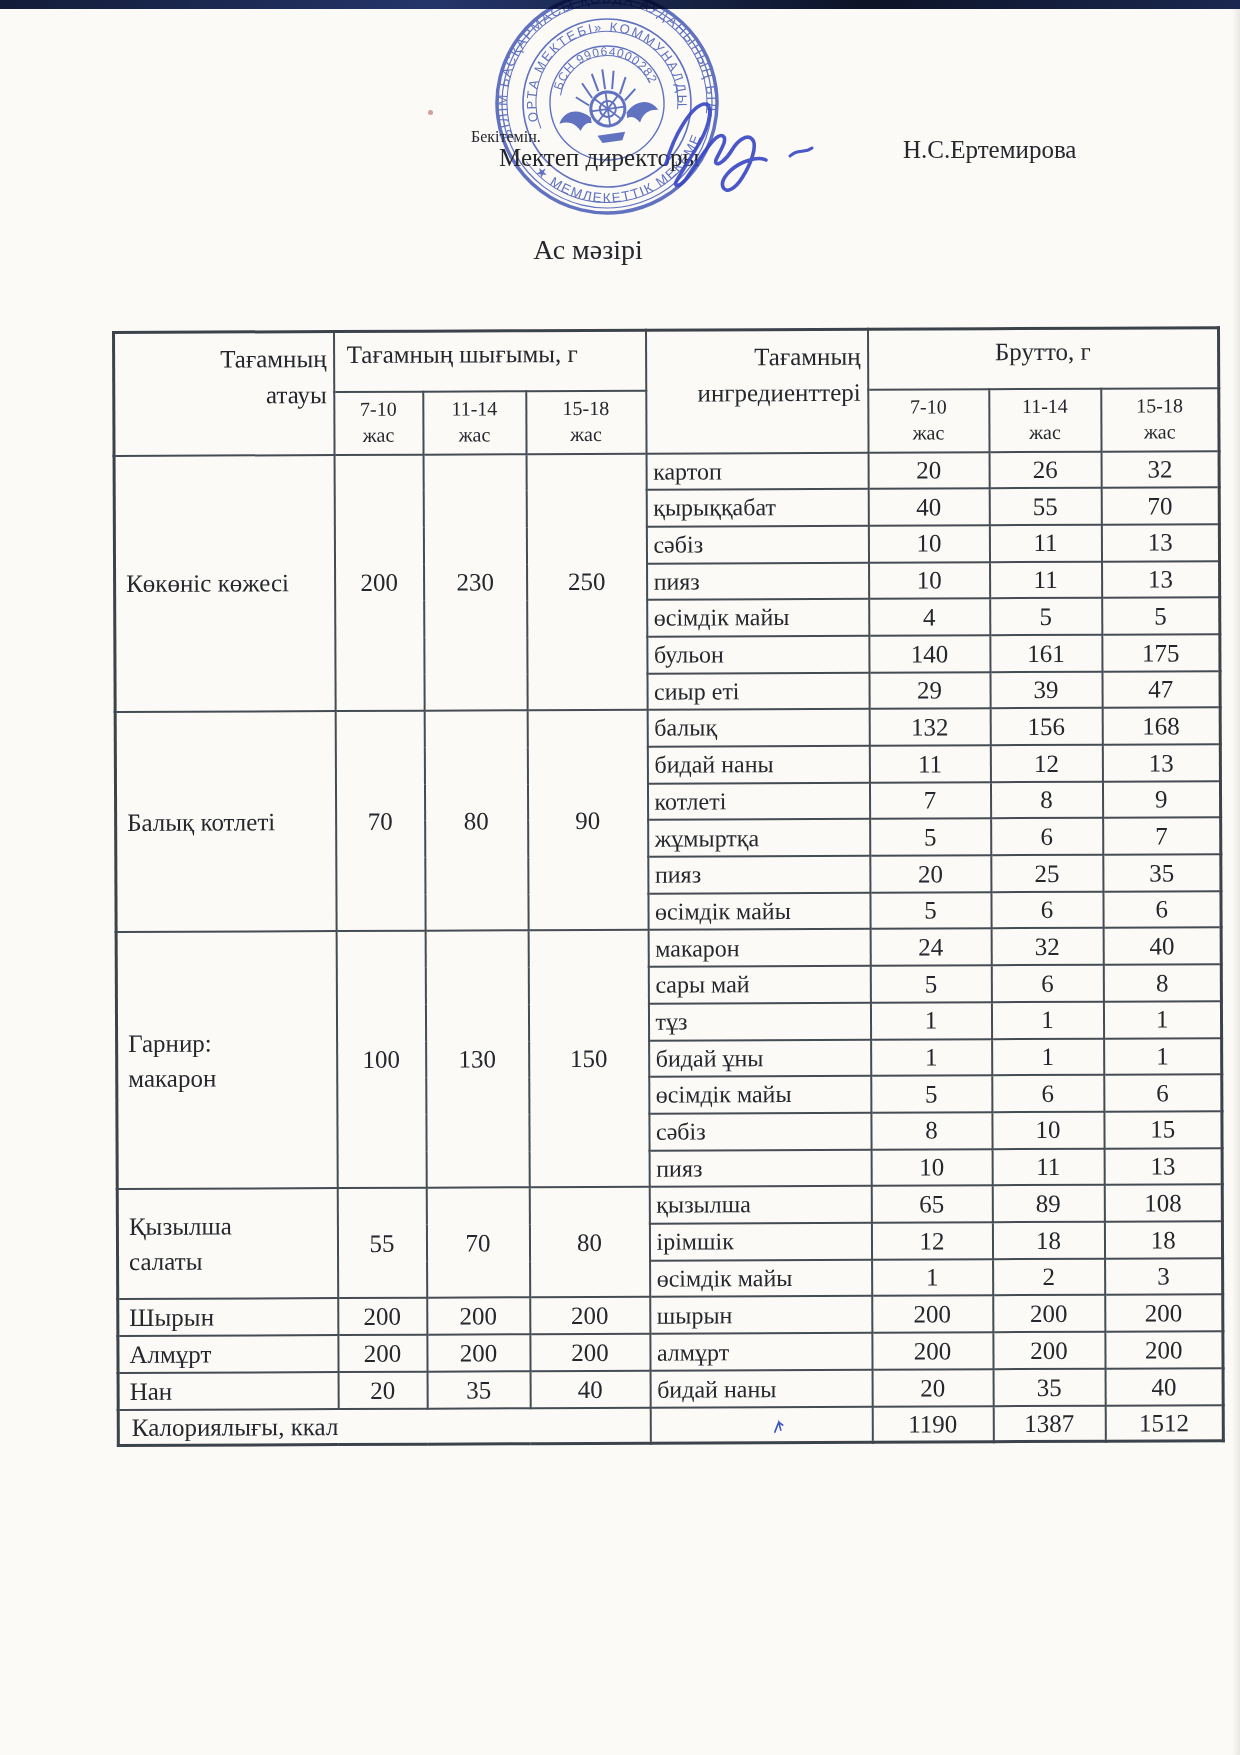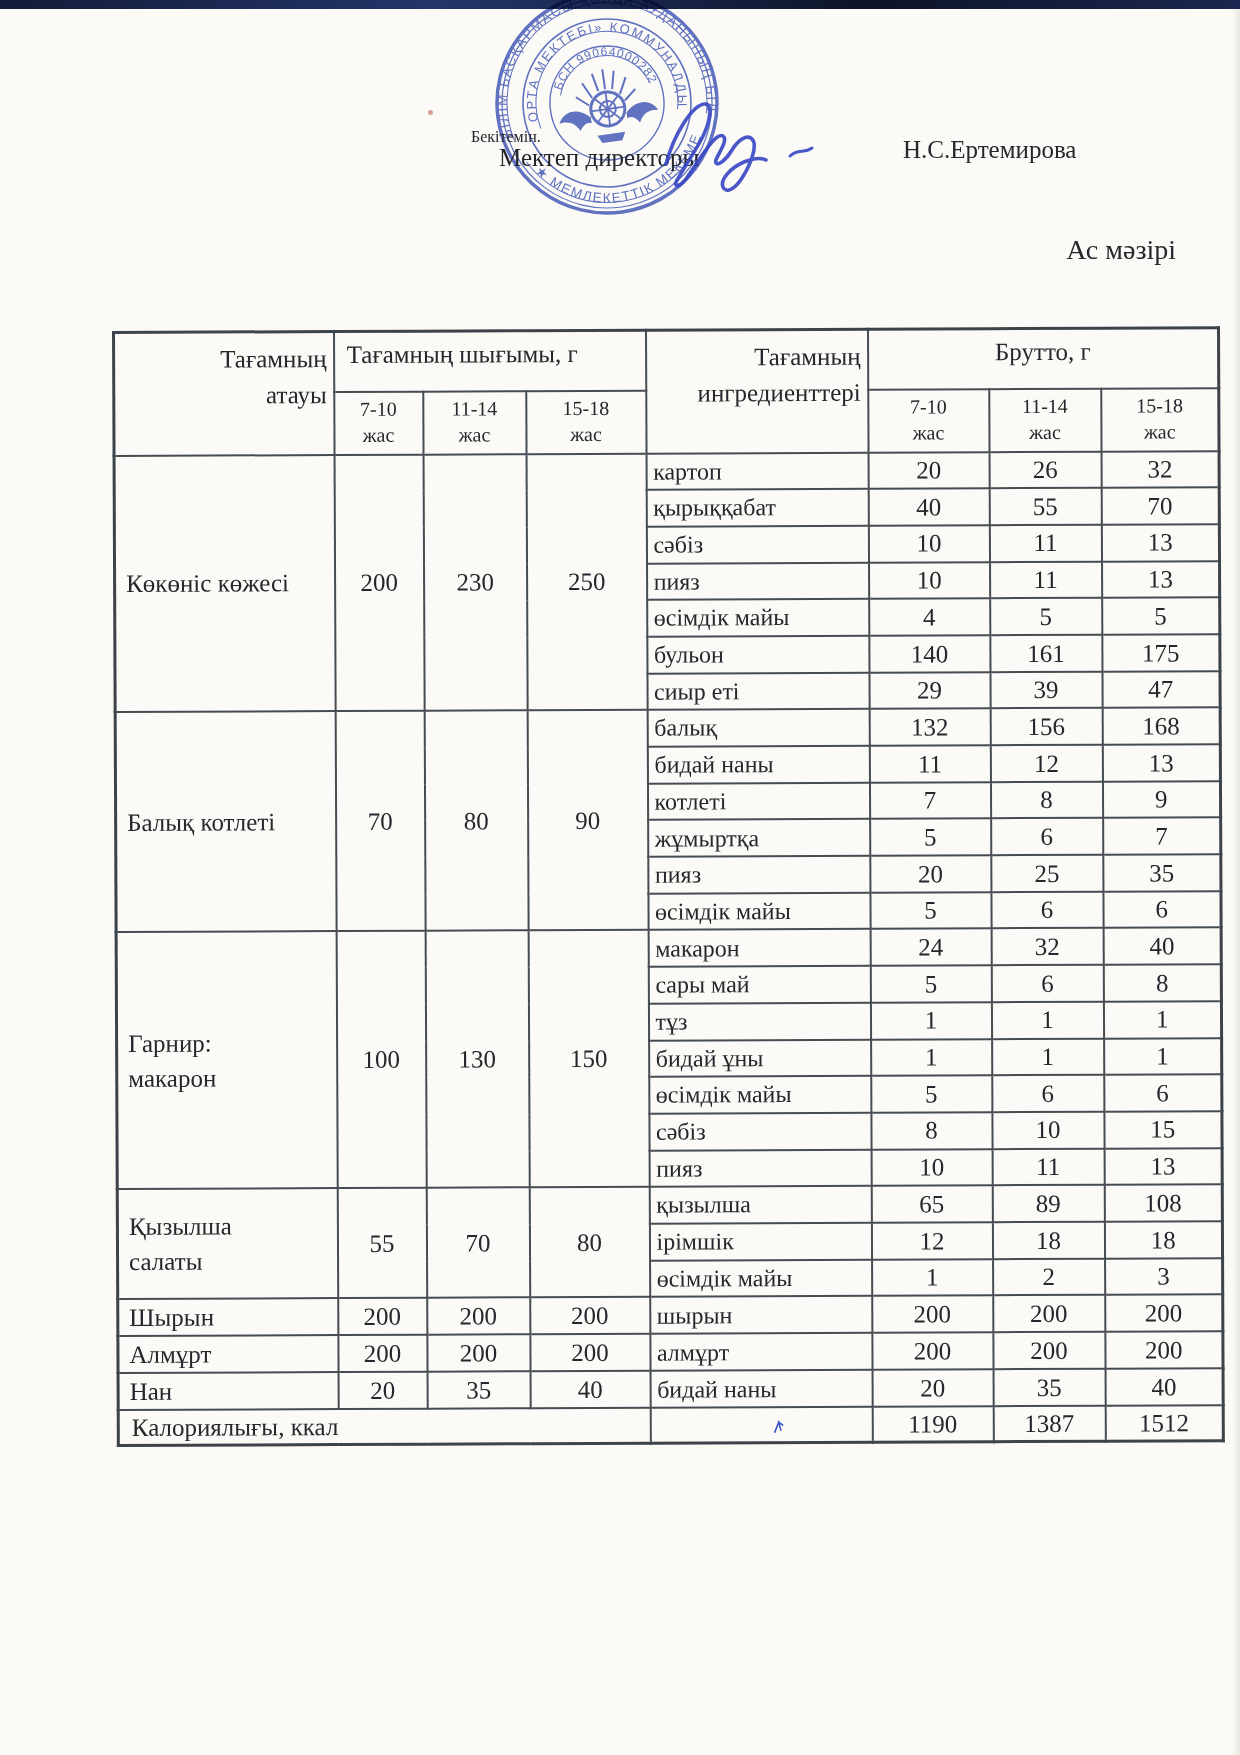--- a/index.html
+++ b/index.html
@@ -25,21 +25,21 @@
   .stamp .fil{fill:#3f55bb;stroke:none;}
   .stamp-t{font-family:"Liberation Sans",sans-serif;font-size:13.5px;letter-spacing:1.6px;fill:#3f55bb;}
   .stamp-t2{font-family:"Liberation Sans",sans-serif;font-size:13px;letter-spacing:2px;fill:#3f55bb;}
   .stamp-t3{font-family:"Liberation Sans",sans-serif;font-size:12px;letter-spacing:1px;fill:#3f55bb;}
   .signature{position:absolute;left:652px;top:90px;width:210px;height:110px;}
   .signature path{stroke:#3b49c4;fill:none;stroke-linecap:round;opacity:.92;}
   .red-speck{position:absolute;left:428px;top:110px;width:5px;height:5px;border-radius:50%;
     background:#b05248;opacity:.55;}
   
   .title-block{position:absolute;left:0;top:233px;width:1176px;text-align:center;}
-  .doc-title{font-size:28px;line-height:34px;text-align:right;}
+  .doc-title{font-size:28px;line-height:34px;}
   .doc-date{font-size:25px;line-height:36px;}
   
   .table-wrap{position:absolute;left:112px;top:331px;transform:rotate(-0.25deg);transform-origin:left top;}
   table{border-collapse:collapse;table-layout:fixed;width:1105px;font-size:24px;border:3px solid #3c434b;}
   td,th{border:2px solid #454c54;padding:0;line-height:1.1;font-weight:normal;overflow:hidden;}
   .pre{white-space:pre-line;}
   .num{text-align:center;font-size:25px;}
   .ing{text-align:left;padding-left:6px;font-size:24px;}
   .dish{text-align:left;padding-left:10px;font-size:25px;line-height:1.4;}
   thead tr.r1{height:60px;}

